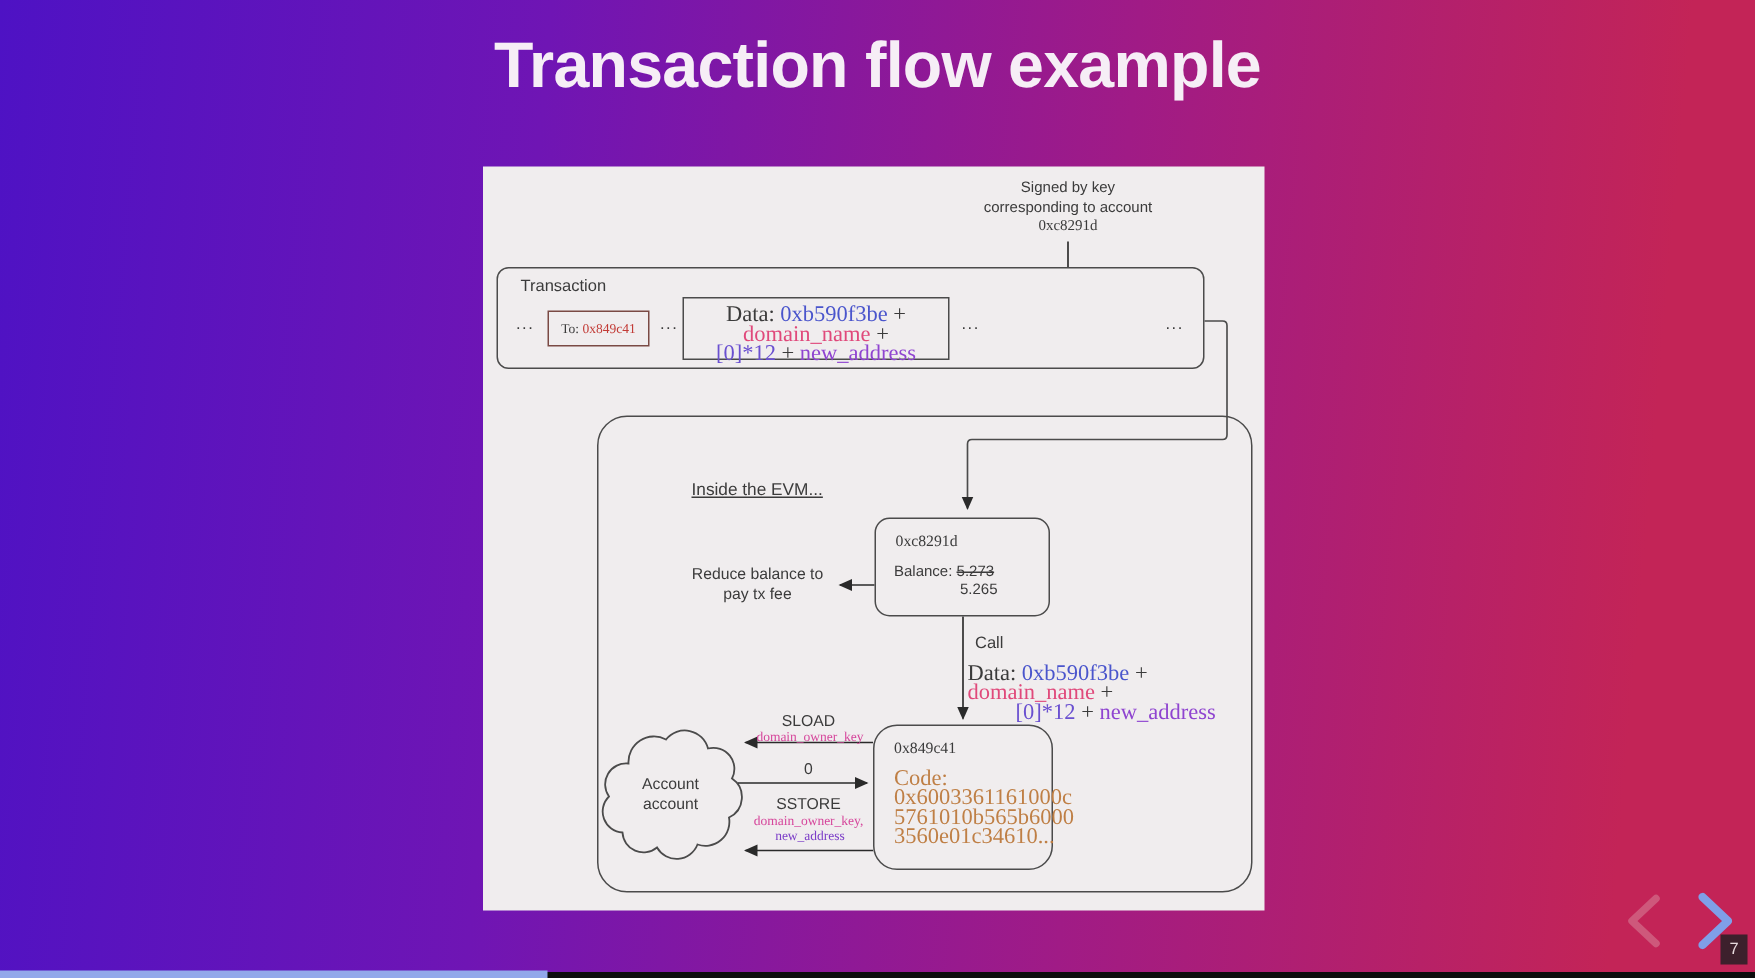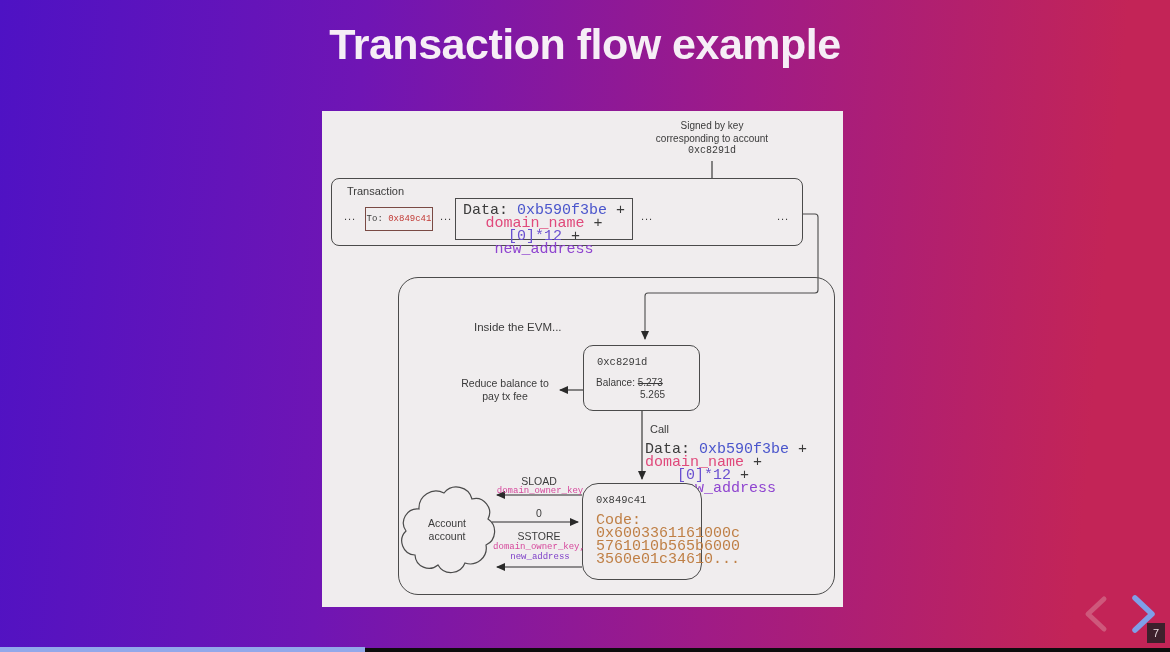--- a/index.html
+++ b/index.html
@@ -6,21 +6,21 @@
   body{width:1170px;height:652px;overflow:hidden;position:relative;
        font-family:"Liberation Sans",sans-serif;
        background:linear-gradient(95deg,#4e12c4 0%,#6f15b4 30%,#a01b86 62%,#c32457 92%);}
   .title{position:absolute;top:20px;left:0;width:100%;text-align:center;
          color:#f6eef6;font-size:43px;font-weight:700;letter-spacing:-0.5px;}
   
   .panel{position:absolute;left:322px;top:111px;width:521px;height:496px;
          background:#f0edee;color:#3b3b3b;}
   .panel svg.overlay{position:absolute;left:0;top:0;pointer-events:none;z-index:1;}
   .abs{position:absolute;z-index:2;}
-  .mono{font-family:Liberation Mono, monospace;}
+  .mono{font-family:Liberation Serif, serif;}
   .center{text-align:center;}
   .note{font-size:10px;line-height:12.5px;color:#3b3b3b;}
   .dbox{position:absolute;z-index:2;border:1px solid #4b4b4b;background:#f0edee;box-sizing:border-box;}
   .round8{border-radius:8px;} .round10{border-radius:10px;} .round16{border-radius:16px;} .round20{border-radius:20px;}
   .dots{font-size:11px;color:#3b3b3b;letter-spacing:1px;}
   .codeline{font-size:15px;line-height:13px;}
   
   .c-sel{color:#4a55cc;} .c-dom{color:#e0497b;} .c-pad{color:#6a50d0;} .c-addr{color:#8f44d0;}
   .c-green{color:#66804d;} .c-orange{color:#bf7f45;} .c-red{color:#c23b36;}
   .c-key{color:#d6479c;} .c-val{color:#7d3fc8;}
@@ -95,21 +95,21 @@
     <div class="mono codeline center">
       <span class="c-pad">[0]*12</span>
       <span>+</span>
       <span class="c-addr">new_address</span>
     </div>
   </div>
   <div class="abs dots" style="left:319px;top:99px;">...</div>
   <div class="abs dots" style="left:455px;top:99px;">...</div>
 
   <div class="dbox round20" style="left:76px;top:166px;width:437px;height:318px;background:transparent;"></div>
-  <div class="abs" style="left:152px;top:210px;font-size:11.5px;">Inside the EVM...</div>
+  <div class="abs" style="left:139px;top:210px;font-size:11.5px;text-decoration:underline;">Inside the EVM...</div>
 
   <div class="dbox round10" style="left:261px;top:234px;width:117px;height:66px;">
     <div class="mono" style="margin:10px 0 0 13px;font-size:10.5px;">0xc8291d</div>
     <div style="margin:9px 0 0 12px;font-size:10px;">
       <span>Balance:</span>
       <span class="strike">5.273</span>
     </div>
     <div style="margin:1px 0 0 56px;font-size:10px;">5.265</div>
   </div>
 

